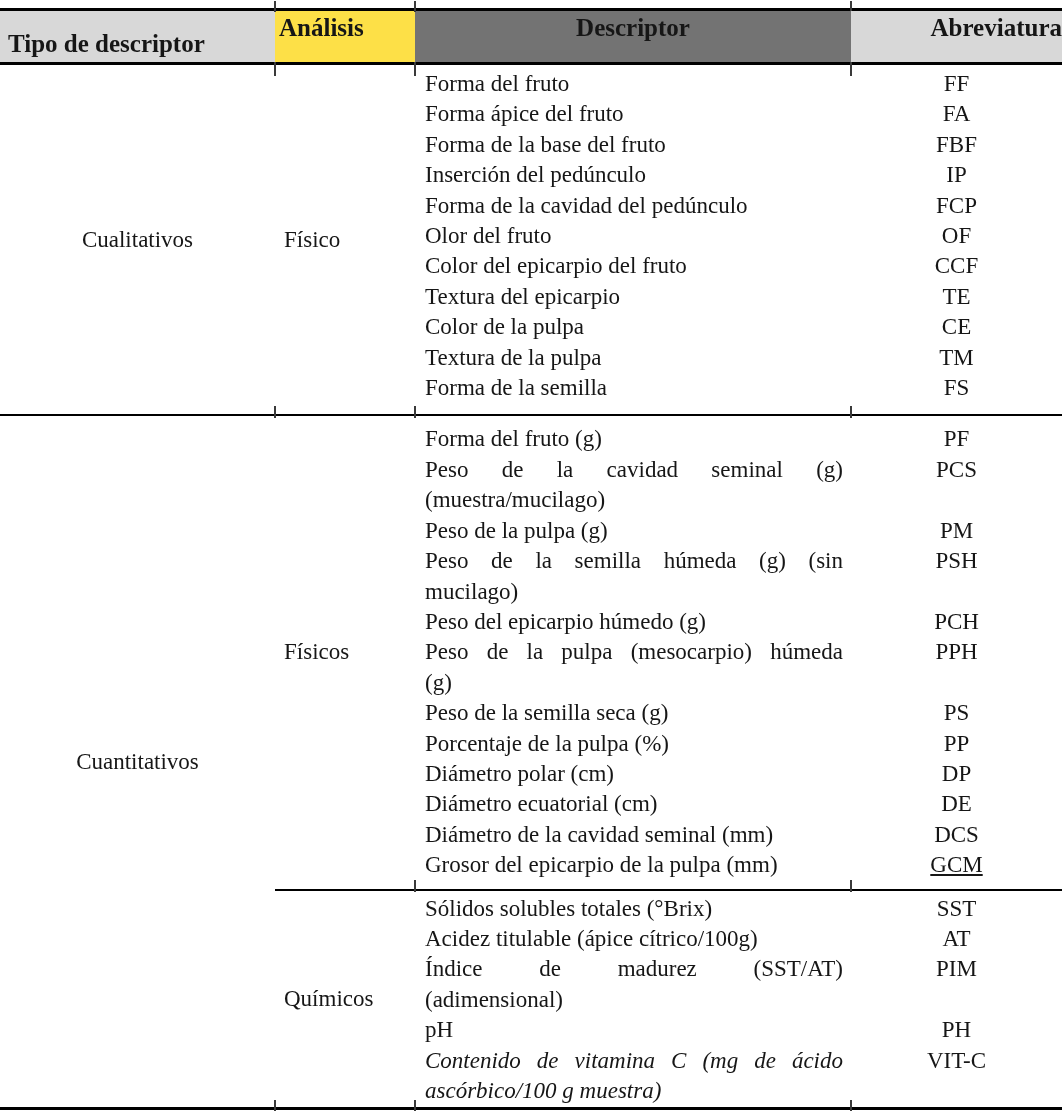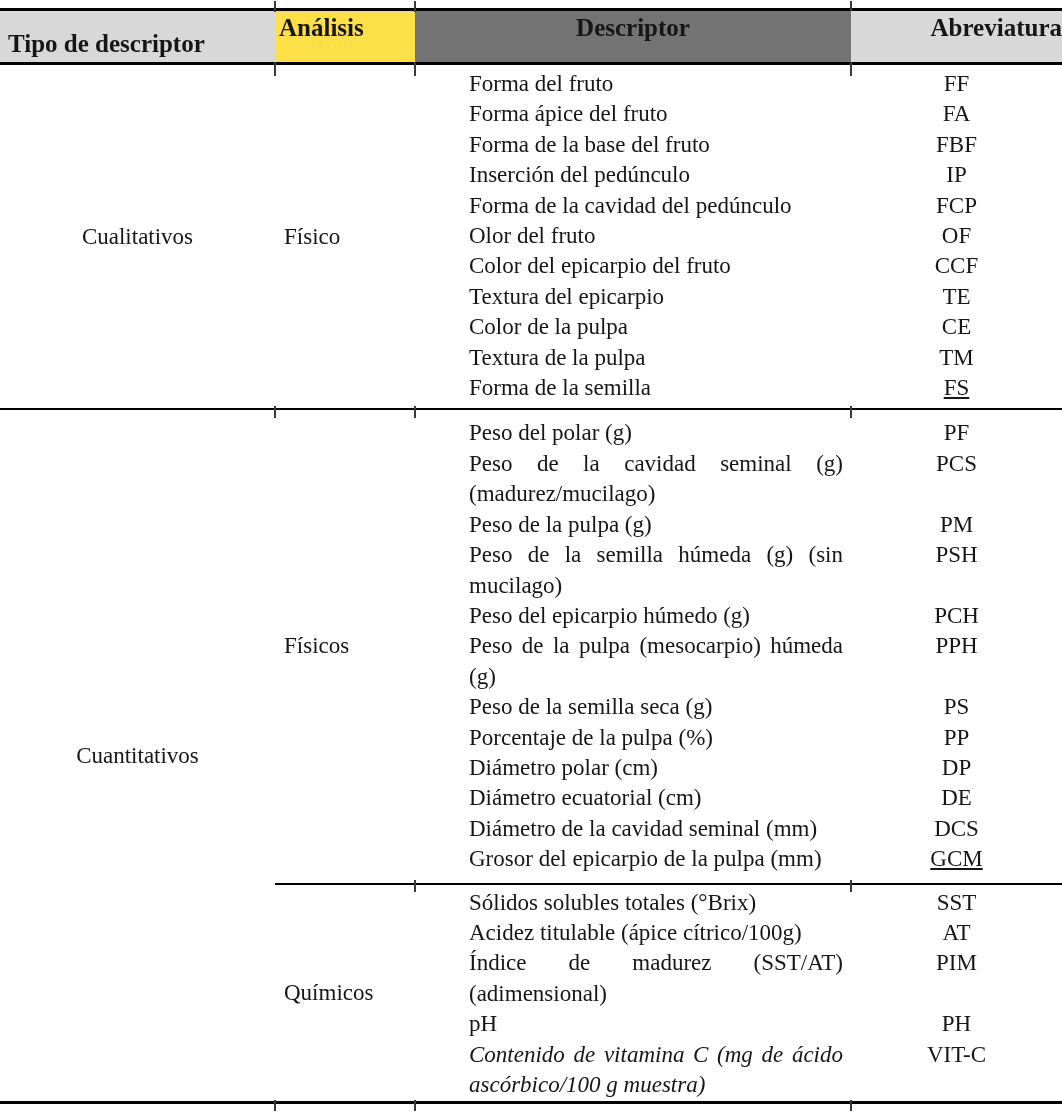--- a/index.html
+++ b/index.html
@@ -82,21 +82,21 @@
   td.desc-cell {
     padding-left: 10px;
     padding-right: 8px;
   }
   td.abbr-cell {
     text-align: center;
   }
   tr.sec-start > td {
     border-top: 2px solid #000;
   }
-  .desc-line { text-align: left; margin-left: 44px; }
+  .desc-line { text-align: left; }
   .desc-line.just {
     text-align: justify;
     text-align-last: justify;
   }
   .tick {
     position: absolute;
     width: 2px;
     background: #3a3a3a;
   }
 </style>
@@ -180,34 +180,34 @@
           <tr>
             <td class="desc-cell">
               <div class="desc-line">Textura de la pulpa</div>
             </td>
             <td class="abbr-cell">TM</td>
           </tr>
           <tr>
             <td class="desc-cell" style="padding-bottom: 3px;">
               <div class="desc-line">Forma de la semilla</div>
             </td>
-            <td class="abbr-cell" style="padding-bottom: 5px; text-decoration: underline;">FS</td>
+            <td class="abbr-cell" style="padding-bottom: 11px;">FS</td>
           </tr>
           <tr class="sec-start">
             <td class="tipo-cell" rowspan="17">Cuantitativos</td>
             <td class="analisis-cell" rowspan="12">Físicos</td>
             <td class="desc-cell" style="padding-top: 8px;">
-              <div class="desc-line">Peso del polar (g)</div>
+              <div class="desc-line">Forma del fruto (g)</div>
             </td>
             <td class="abbr-cell" style="padding-top: 8px;">PF</td>
           </tr>
           <tr>
             <td class="desc-cell">
               <div class="desc-line just">Peso de la cavidad seminal (g)</div>
-              <div class="desc-line">(madurez/mucilago)</div>
+              <div class="desc-line">(muestra/mucilago)</div>
             </td>
             <td class="abbr-cell">PCS</td>
           </tr>
           <tr>
             <td class="desc-cell">
               <div class="desc-line">Peso de la pulpa (g)</div>
             </td>
             <td class="abbr-cell">PM</td>
           </tr>
           <tr>

